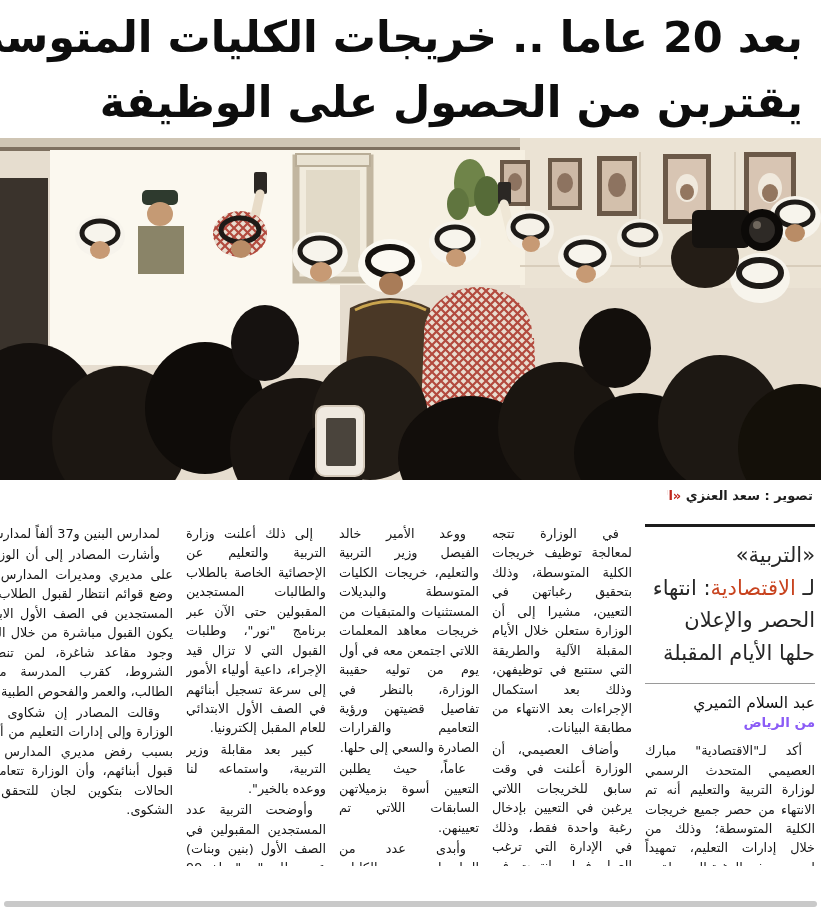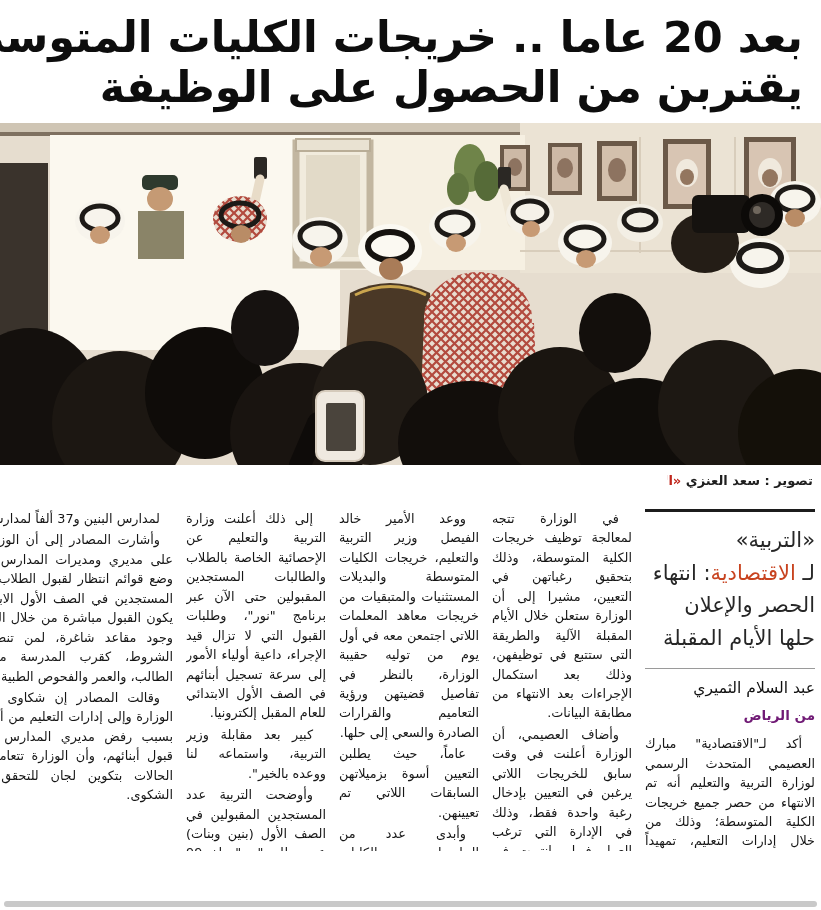--- a/index.html
+++ b/index.html
@@ -8,21 +8,21 @@
     position:relative; width:821px; height:910px; overflow:hidden;
     background:#ffffff; direction:rtl;
     font-family:"DejaVu Sans", sans-serif; color:#1a1a1a;
   }
   
   .headline { padding:16px 18px 0 8px; text-align:right; }
   .headline-line {
     font-size:43px; font-weight:bold; color:#0d0d0d; line-height:1.0;
     letter-spacing:-1px; white-space:nowrap;
   }
-  .headline-line.second { margin-top:7px; }
+  .headline-line.second { margin-top:22px; }
   
   .photo-wrap { width:821px; height:342px; margin-top:14px; overflow:hidden; background:#e6ddcf; }
   .photo-wrap svg { display:block; }
   
   .caption-row {
     display:flex; justify-content:space-between; align-items:flex-start;
     padding:8px 8px 0 0; height:34px;
   }
   .photo-caption { font-size:13.5px; font-weight:bold; color:#1f1f1f; }
   .photo-credit {
@@ -42,21 +42,21 @@
   .col-e { width:232px; }
   .body-text p {
     margin:0 0 2px 0; font-size:12.8px; line-height:1.52;
     text-align:justify; color:#161616; text-indent:13px;
   }
   .rule-top { border-top:3px solid #1c1c1c; margin-bottom:12px; }
   .subheadline { font-size:21px; font-weight:normal; color:#272727; line-height:1.55; }
   .subheadline .hl { color:#c8431f; }
   .rule-mid { border-top:1.5px solid #9a9a9a; margin:14px 0 10px; }
   .byline-author { font-size:15.5px; font-weight:normal; color:#101010; }
-  .byline-location { font-size:13.5px; font-weight:bold; color:#701a75; margin-top:10px; }
+  .byline-location { font-size:13.5px; font-weight:bold; color:#8b5cf6; margin-top:2px; }
   .col-main .body-text { margin-top:11px; }
   
   .bottom-bar {
     position:absolute; bottom:3px; left:4px; right:4px; height:6px;
     background:#c9c9c9; border-radius:3px;
   }
 </style>
 </head>
 <body>
 

